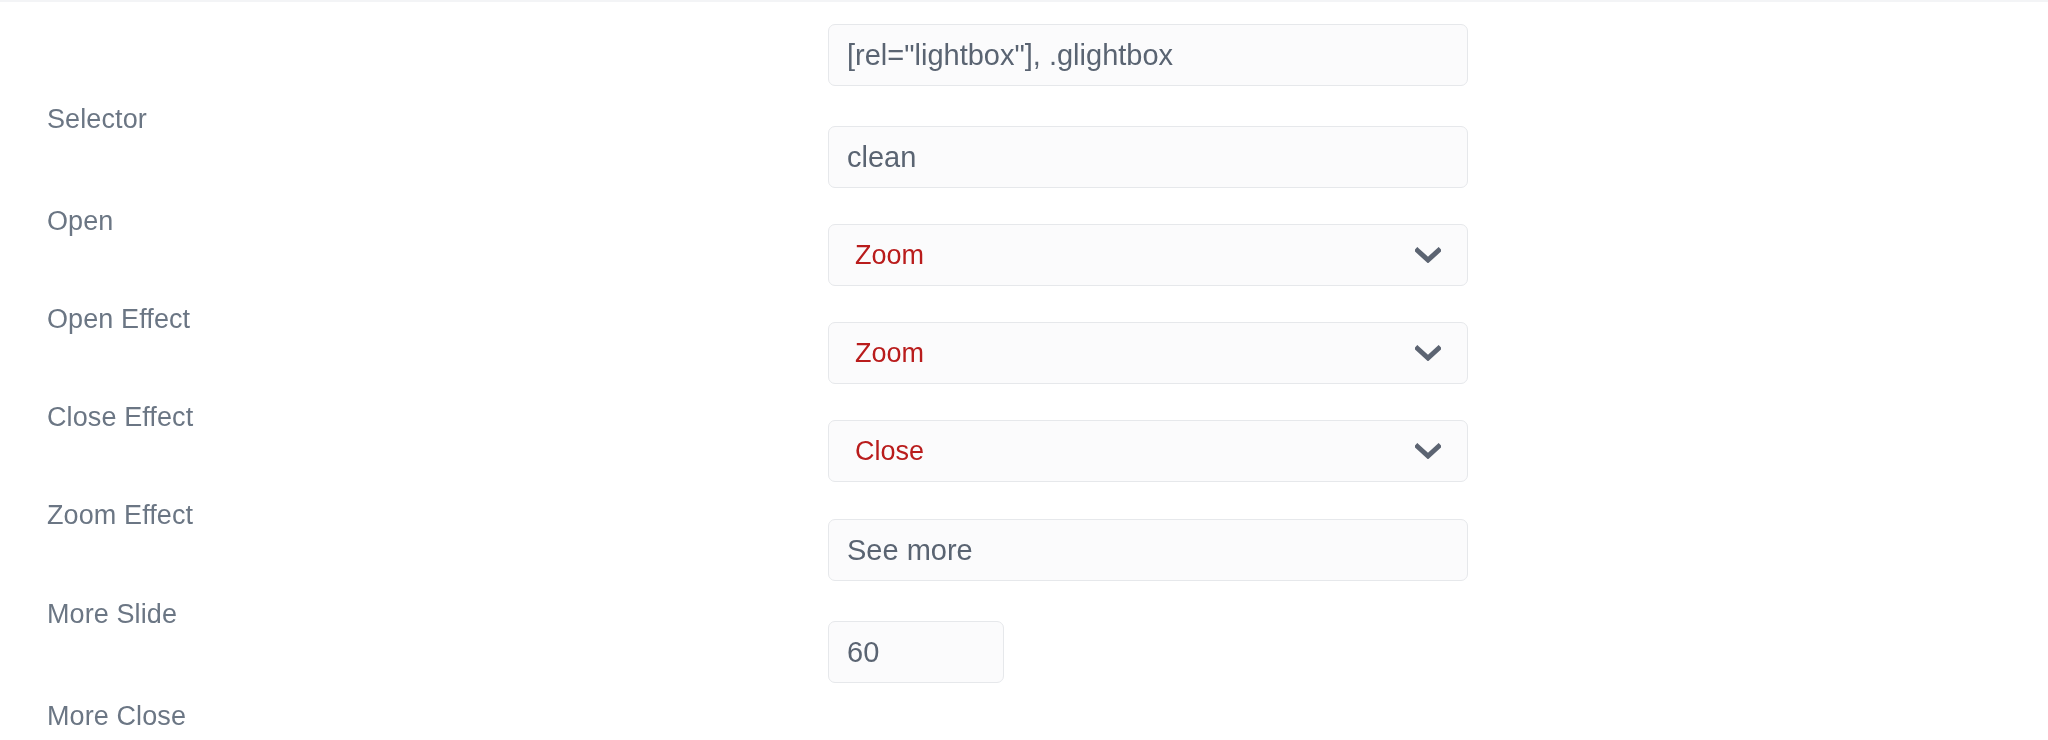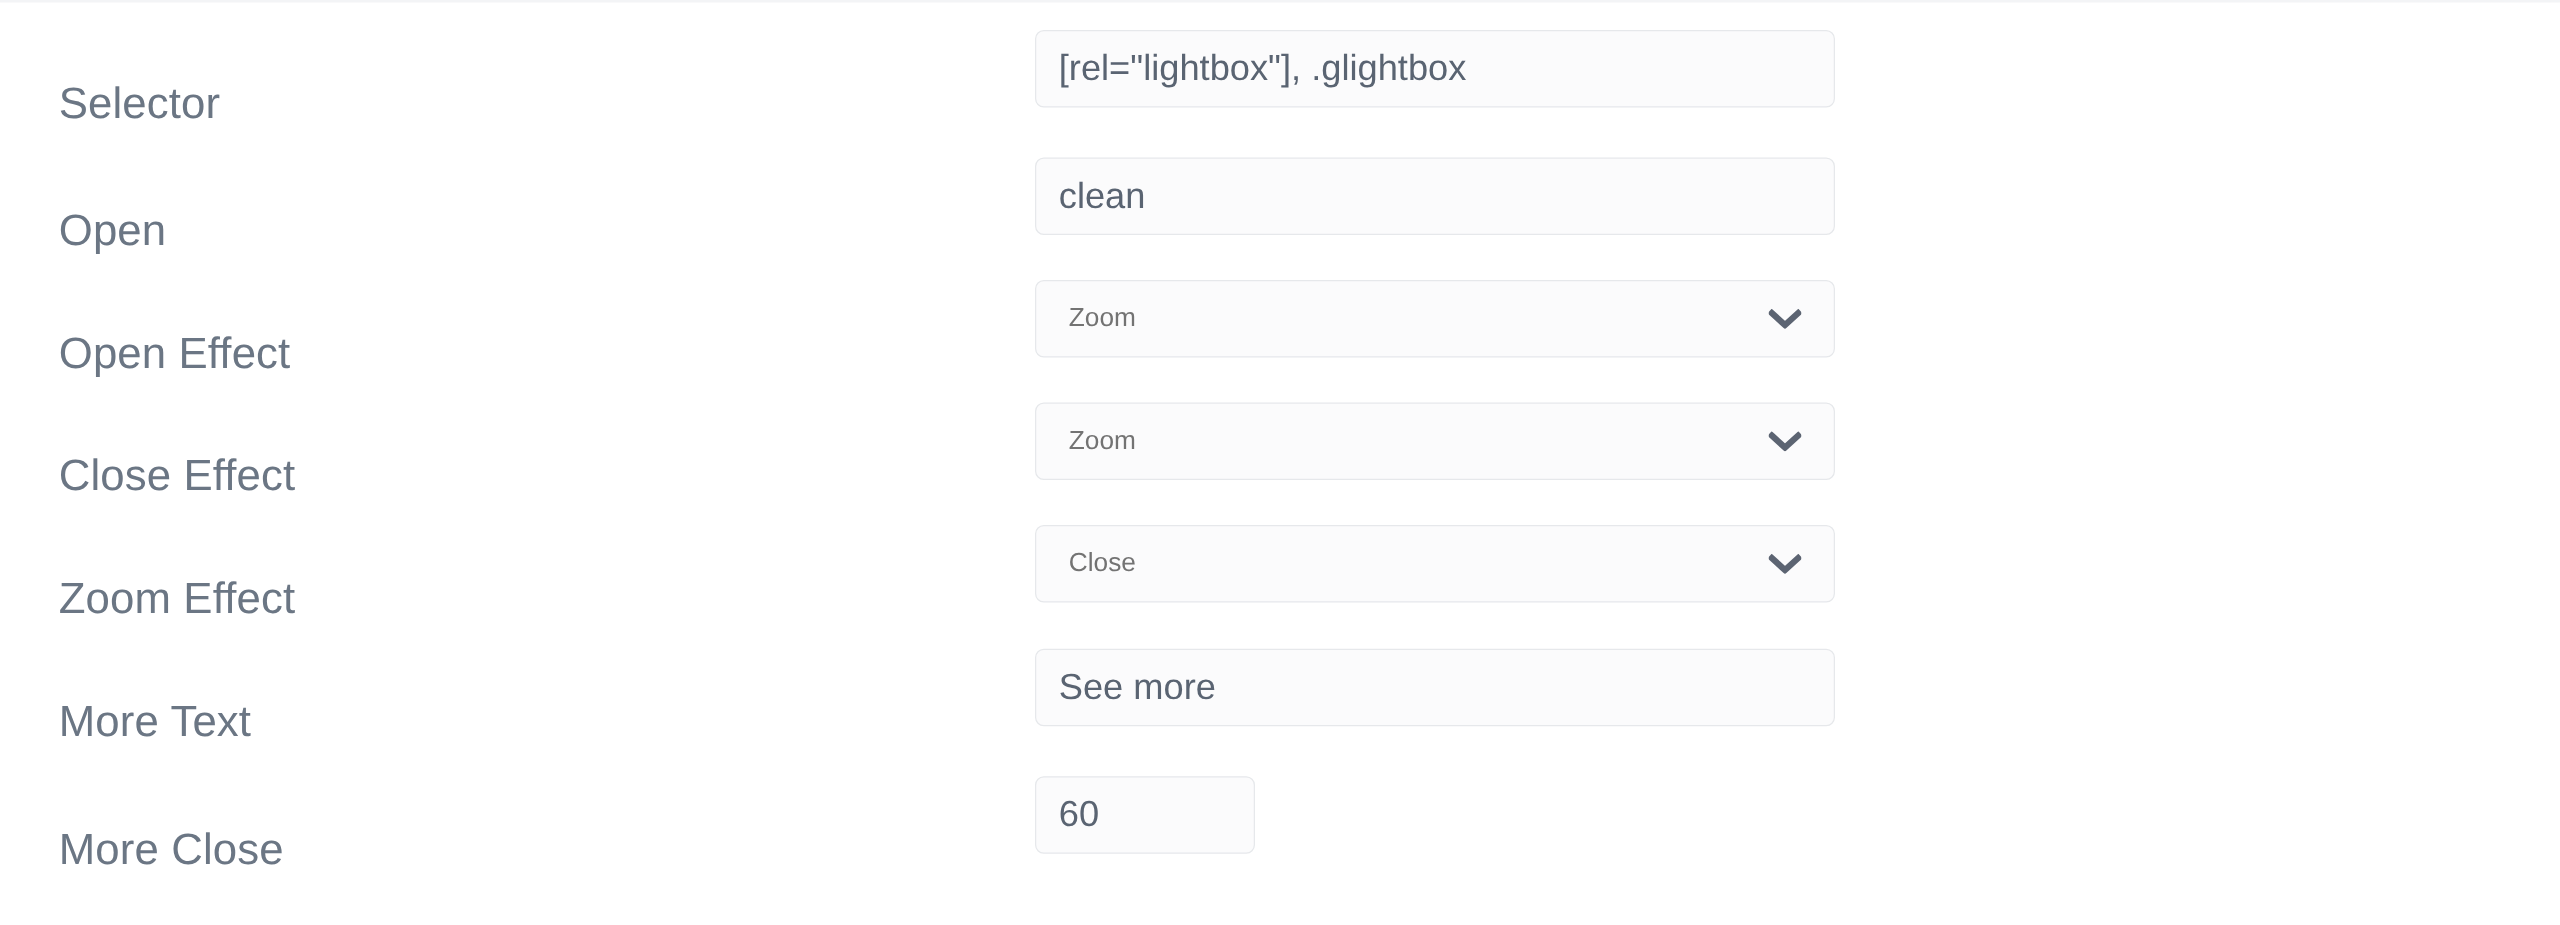--- a/index.html
+++ b/index.html
@@ -31,25 +31,26 @@
     left: 0;
     width: 2048px;
     display: flex;
     align-items: flex-start;
   }
 
   .field-label {
     position: absolute;
     left: 47px;
     color: #6b7684;
-    font-size: 35px;
+    font-size: 27px;
     line-height: 34px;
     font-weight: 400;
     letter-spacing: 0.1px;
     white-space: nowrap;
+    margin-top: 36px;
   }
 
   .control-wrap {
     position: absolute;
     left: 828px;
   }
 
   
   .text-input {
     box-sizing: border-box;
@@ -80,22 +81,22 @@
     width: 640px;
     height: 62px;
     background: #fbfbfc;
     border: 1.5px solid #e6e8eb;
     border-radius: 7px;
     display: flex;
     align-items: center;
     cursor: pointer;
   }
   .select-value {
-    color: #737373;
-    font-size: 21px;
+    color: #b91c1c;
+    font-size: 27px;
     line-height: 32px;
     padding-left: 26px;
     white-space: nowrap;
     user-select: none;
   }
   .select-arrow {
     position: absolute;
     right: 26px;
     top: 50%;
     transform: translateY(-50%);
@@ -165,21 +166,21 @@
         <span class="select-arrow">
           <svg viewBox="0 0 26 16" xmlns="http://www.w3.org/2000/svg" aria-hidden="true">
             <path d="M2.5 3.5 L13 13 L23.5 3.5" fill="none" stroke="#5c6472" stroke-width="5" stroke-linecap="square" stroke-linejoin="miter"></path>
           </svg>
         </span>
       </div>
     </div>
   </div>
 
   <div class="form-row" style="top:517px;">
-    <div class="field-label" style="top:42px;">More Text</div>
+    <div class="field-label" style="top:42px;">More Slide</div>
     <div class="control-wrap">
       <input class="text-input" type="text" value="See more" style="">
     </div>
   </div>
 
   <div class="form-row" style="top:619px;">
     <div class="field-label" style="top:42px;">More Close</div>
     <div class="control-wrap">
       <input class="text-input narrow" type="text" value="60" style="">
     </div>

